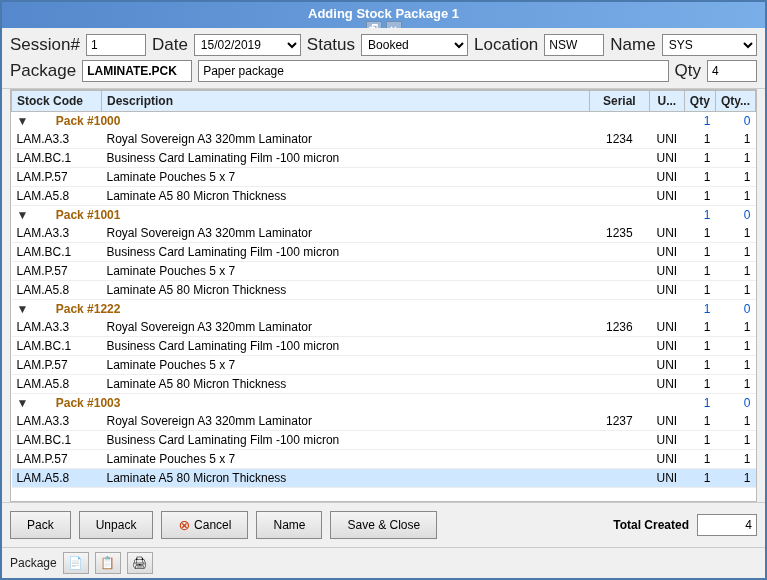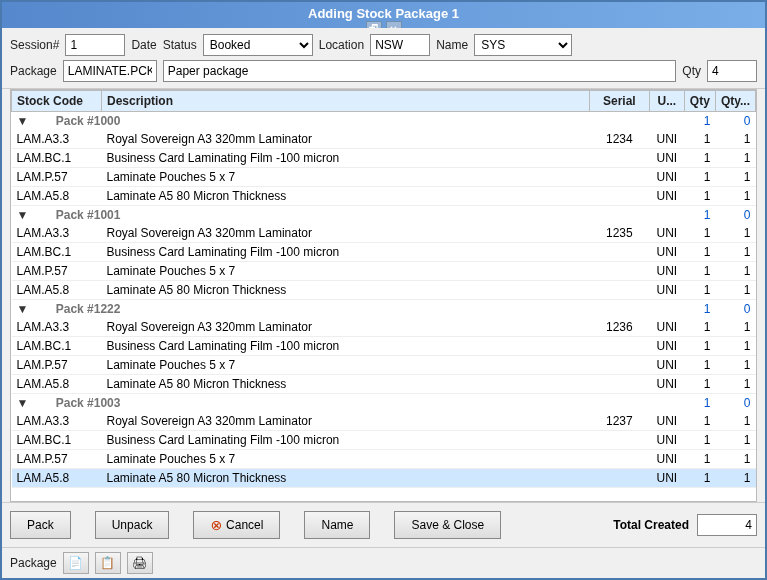--- a/index.html
+++ b/index.html
@@ -4,49 +4,49 @@
   <style>
     * { box-sizing: border-box; margin: 0; padding: 0; font-family: 'Segoe UI', Tahoma, Geneva, Verdana, sans-serif; font-size: 12px; }
     body { background: #f0f0f0; width: 767px; height: 580px; overflow: hidden; }
     .window { width: 767px; height: 580px; display: flex; flex-direction: column; border: 2px solid #4a7aad; background: #f0f0f0; }
     .title-bar { background: linear-gradient(to right, #5588cc, #7aaee8); color: white; padding: 4px 8px; display: flex; justify-content: space-between; align-items: center; height: 26px; flex-direction: column; }
     .title-bar-title { font-weight: bold; font-size: 13px; }
     .title-bar-buttons { display: flex; gap: 4px; }
     .title-btn { background: #a0b8d8; border: 1px solid #7090b0; color: white; width: 16px; height: 16px; cursor: pointer; font-size: 10px; display: flex; align-items: center; justify-content: center; }
     .form-area { background: #f0f0f0; padding: 6px 8px; display: flex; flex-direction: column; gap: 4px; border-bottom: 1px solid #ccc; }
     .form-row { display: flex; align-items: center; gap: 6px; }
-    .form-label { font-size: 12px; color: #222; white-space: nowrap; }
+    .form-label { font-size: 17px; color: #222; white-space: nowrap; }
     .form-input { border: 1px solid #888; background: white; height: 22px; padding: 2px 4px; font-size: 12px; }
     .form-input-small { width: 60px; }
     .form-select { border: 1px solid #888; background: white; height: 22px; padding: 1px 2px; font-size: 12px; }
     .form-select-medium { width: 110px; }
     .package-row { display: flex; align-items: center; gap: 6px; }
-    .package-name { width: 94px; }
+    .package-name { width: 110px; font-weight: bold; }
     .package-desc { flex: 1; }
     .qty-field { width: 50px; }
     .table-area { flex: 1; overflow-y: auto; background: white; border: 1px solid #bbb; margin: 0 8px; }
     table { width: 100%; border-collapse: collapse; }
     thead tr { background: #ddeeff; }
     thead th { border: 1px solid #bbb; padding: 3px 5px; text-align: left; font-weight: bold; color: #222; position: sticky; top: 0; background: #ddeeff; }
     tbody tr { background: white; }
     .pack-header { background: white; font-weight: normal; }
     .pack-header td { padding: 2px 5px; }
     .pack-icon { color: #333; margin-right: 4px; }
-    .pack-label { color: #737373; font-weight: bold; padding-left: 20px; }
+    .pack-label { color: #a16207; font-weight: bold; padding-left: 20px; }
     .pack-qty-col { color: #0055cc; text-align: right; }
     .item-row td { padding: 2px 5px; border-bottom: 1px solid #eee; }
     .item-indent { padding-left: 20px; }
     .col-stock { width: 90px; }
     .col-serial { width: 60px; text-align: center; }
     .col-u { width: 35px; text-align: center; }
     .col-qty { width: 30px; text-align: right; }
     .col-qtyout { width: 35px; text-align: right; }
     .selected-row td { background: #d0e8ff; }
     .footer-area { padding: 8px; border-top: 1px solid #ccc; display: flex; align-items: center; gap: 8px; justify-content: space-between; }
-    .footer-left { display: flex; gap: 24px; }
+    .footer-left { display: flex; gap: 8px; }
     .footer-right { display: flex; align-items: center; gap: 8px; }
     .btn { border: 1px solid #888; background: linear-gradient(to bottom, #f5f5f5, #ddd); padding: 4px 16px; cursor: pointer; font-size: 12px; height: 28px; min-width: 60px; }
     .btn-cancel { display: flex; align-items: center; gap: 4px; }
     .cancel-icon { color: #cc3300; font-size: 14px; }
     .total-label { font-weight: bold; font-size: 12px; }
     .total-value { border: 1px solid #888; background: white; width: 60px; height: 22px; padding: 2px 4px; text-align: right; }
     .bottom-toolbar { padding: 4px 8px; border-top: 1px solid #ccc; display: flex; gap: 6px; align-items: center; }
     .toolbar-label { font-size: 12px; color: #222; }
     .toolbar-icon-btn { border: 1px solid #aaa; background: linear-gradient(to bottom, #f5f5f5, #ddd); width: 26px; height: 22px; cursor: pointer; display: flex; align-items: center; justify-content: center; font-size: 13px; }
     .num-col { text-align: right; }
@@ -62,20 +62,23 @@
       <button class="title-btn">🗗</button>
       <button class="title-btn">✕</button>
     </div>
   </div>
 
   <div class="form-area">
     <div class="form-row">
       <span class="form-label">Session#</span>
       <input class="form-input form-input-small" type="text" value="1" style="">
       <span class="form-label">Date</span>
+      <select class="form-select form-select-medium">
+        <option>15/02/2019</option>
+      </select>
       <span class="form-label">Status</span>
       <select class="form-select form-select-medium">
         <option>Booked</option>
       </select>
       <span class="form-label">Location</span>
       <input class="form-input form-input-small" type="text" value="NSW" style="">
       <span class="form-label">Name</span>
       <select class="form-select" style="width:98px">
         <option>SYS</option>
       </select>

